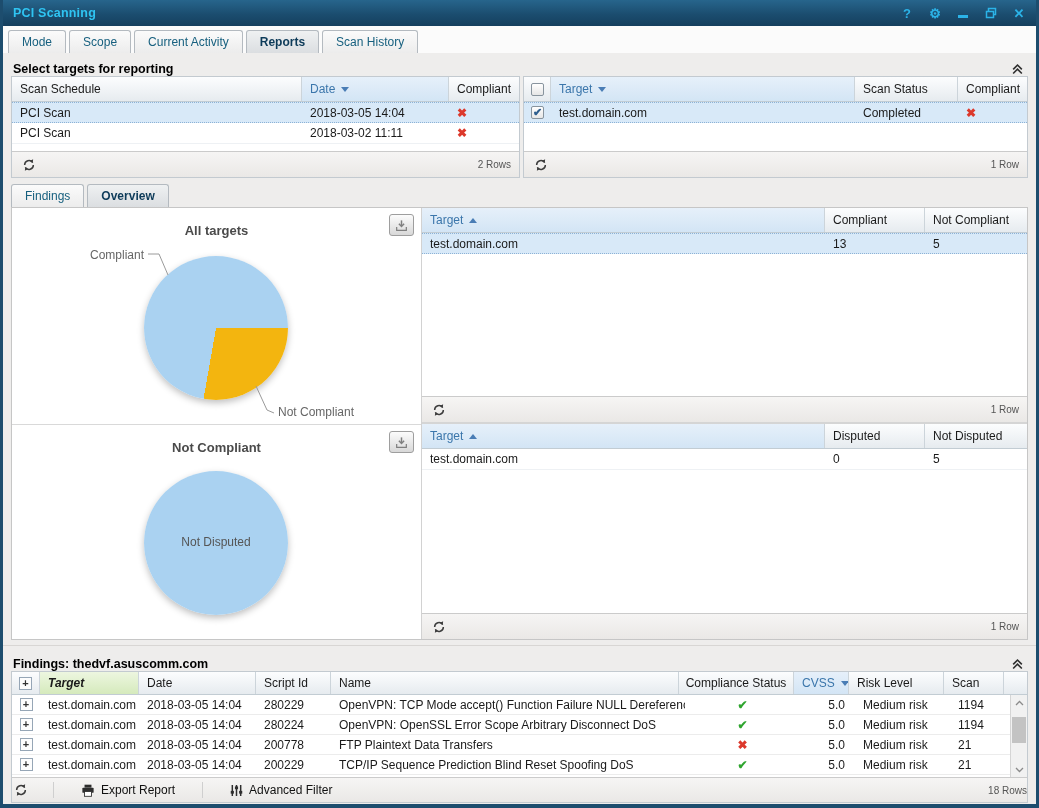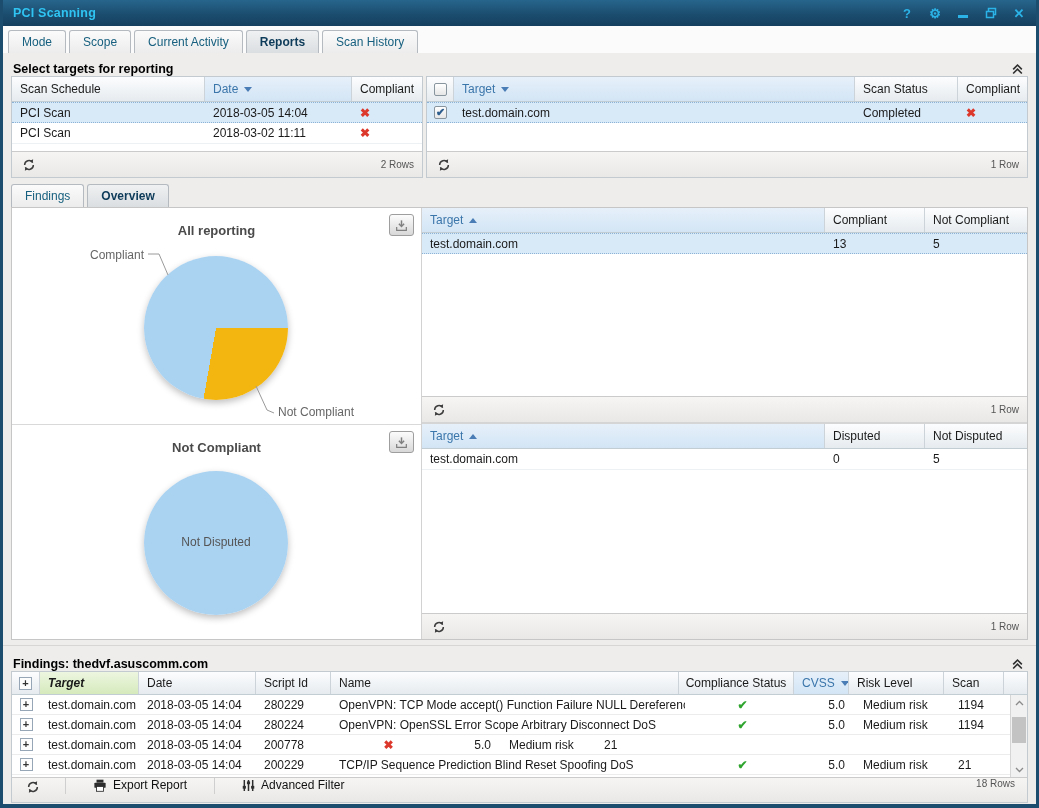--- a/index.html
+++ b/index.html
@@ -43,21 +43,21 @@
   .rowcount{margin-left:auto;font-size:10px;color:#555}
   .refresh-btn{width:18px;height:18px;display:flex;align-items:center;justify-content:center;cursor:pointer}
   .st-cross{color:#dc392c;font-weight:bold;font-size:12px}
   .st-check{color:#2fa52f;font-weight:bold;font-size:12px}
   .cb{width:13px;height:13px;flex:none;border:1px solid #88949e;border-radius:2px;
     background:linear-gradient(180deg,#fff,#e6e6e6);font-size:11px;line-height:11px;text-align:center;color:#2d5e8e;font-weight:bold;cursor:pointer}
   .plusbox{width:13px;height:13px;flex:none;border:1px solid #96a6b6;background:#fdfdfd;color:#333;
     font-size:11px;line-height:10px;text-align:center;font-weight:bold;cursor:pointer}
   
   .top-tables{display:flex;gap:3px;padding:0 8px;height:102px}
-  .ttable.schedule{width:412px;flex:none}
+  .ttable.schedule{width:509px;flex:none}
   .ttable.targets{flex:1}
   .c-sched{flex:1}.c-date{width:147px;flex:none}.c-comp{width:70px;flex:none}
   .c-chk{width:27px;flex:none;justify-content:center;padding:0}
   .c-target{flex:1}.c-status{width:103px;flex:none}.c-comp2{width:69px;flex:none}
   
   .overview{margin:0 8px;height:433px;background:#fff;border:1px solid #c6c6c6;display:flex;overflow:hidden}
   .charts-col{width:410px;flex:none;border-right:1px solid #d2d2d2;display:flex;flex-direction:column}
   .chart{position:relative;flex:none}
   .chart.c1{height:217px;border-bottom:1px solid #d9d9d9}
   .chart.c2{height:214px}
@@ -96,21 +96,21 @@
   .fbody{display:flex;height:82px}
   .frows{flex:1;min-width:0;overflow:hidden}
   .frow{display:flex;height:20px;align-items:center;border-bottom:1px solid #ececec;cursor:pointer}
   .fcell{padding:0 8px;white-space:nowrap;overflow:hidden;display:flex;align-items:center}
   .fcell.f-cvss{justify-content:flex-end;padding-right:10px}
   .scrollbar{width:17px;flex:none;border-left:1px solid #d5d5d5;background:#f1f1f1;display:flex;flex-direction:column}
   .sb-btn{height:15px;flex:none;display:flex;align-items:center;justify-content:center;cursor:pointer}
   .sb-track{flex:1;position:relative}
   .sb-thumb{position:absolute;top:7px;left:1px;right:1px;height:26px;background:#c3c3c3;cursor:pointer}
   
-  .ffoot{margin:0 8px;height:26px;display:flex;align-items:flex-start;padding:0 12px;gap:23px;
+  .ffoot{margin:0 8px;height:26px;display:flex;align-items:center;padding:0 0;gap:23px;
     background:linear-gradient(180deg,#f6f5f4,#eae8e6);border:1px solid #c3cad0;border-top:1px solid #cbcbcb}
   .vsep{width:1px;height:16px;background:#cfcfcf;flex:none}
   .foot-btn{display:flex;align-items:center;gap:6px;padding:0 4px;cursor:pointer;color:#111;white-space:nowrap}
 </style>
 </head>
 <body>
 
 <div class="window">
 
   <div class="titlebar">
@@ -244,21 +244,21 @@
       </div>
     <div class="tab active">
         <span>Overview</span>
       </div>
   </div>
 
   <div class="overview">
     <div class="charts-col">
 
       <div class="chart c1">
-        <div class="chart-title">All reporting</div>
+        <div class="chart-title">All targets</div>
         <span class="dl-btn">
           <svg width="13" height="13" viewBox="0 0 14 14">
               <path d="M7 1.5v6" stroke="#7f7f7f" stroke-width="1.6" fill="none"></path>
               <path d="M4.2 5.2 7 8l2.8-2.8" fill="none" stroke="#7f7f7f" stroke-width="1.6"></path>
               <path d="M1.8 8.5v3.7h10.4V8.5" fill="none" stroke="#7f7f7f" stroke-width="1.3"></path>
             </svg>
         </span>
         <div class="pie p1" style="background: conic-gradient(from 190deg, rgb(170, 210, 241) 0deg, rgb(170, 210, 241) 260deg, rgb(243, 181, 15) 260deg, rgb(243, 181, 15) 360deg);"></div>
         <svg class="callouts" width="410" height="217" viewBox="0 0 410 217">
           <polyline points="136,46 147,46 156,67" fill="none" stroke="#9a9a9a" stroke-width="1"></polyline>
@@ -424,20 +424,21 @@
           <div class="fcell f-port">1194</div>
         </div>
 
         <div class="frow">
           <div class="fcell f-exp">
               <span class="plusbox">+</span>
             </div>
           <div class="fcell f-target">test.domain.com</div>
           <div class="fcell f-date">2018-03-05 14:04</div>
           <div class="fcell f-script">200778</div>
+          <div class="fcell f-name">FTP Plaintext Data Transfers</div>
           <div class="fcell f-status st-cross">✖</div>
           <div class="fcell f-cvss">5.0</div>
           <div class="fcell f-risk">Medium risk</div>
           <div class="fcell f-port">21</div>
         </div>
 
         <div class="frow">
           <div class="fcell f-exp">
               <span class="plusbox">+</span>
             </div>

